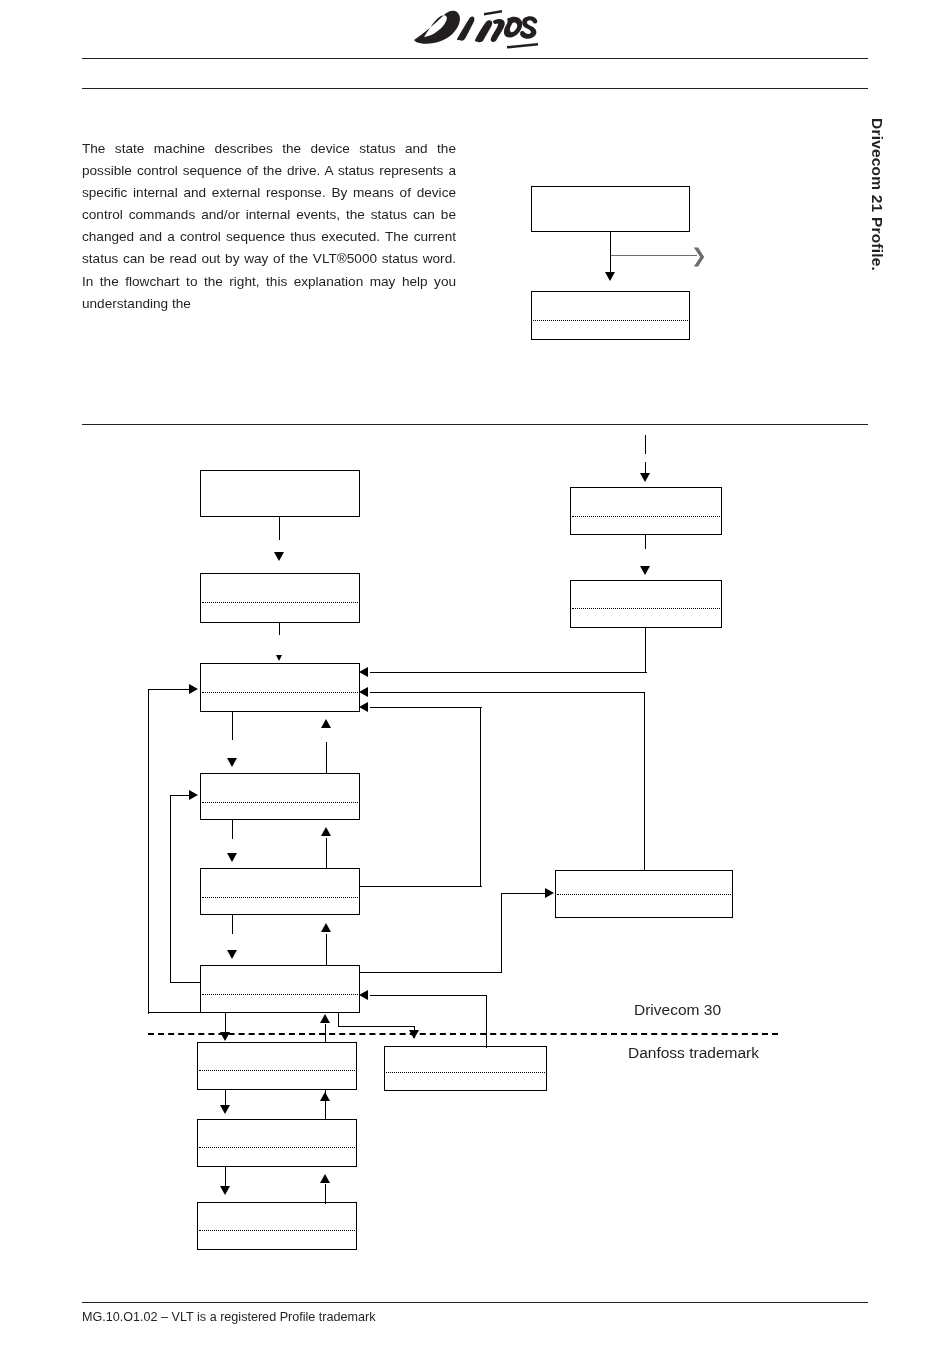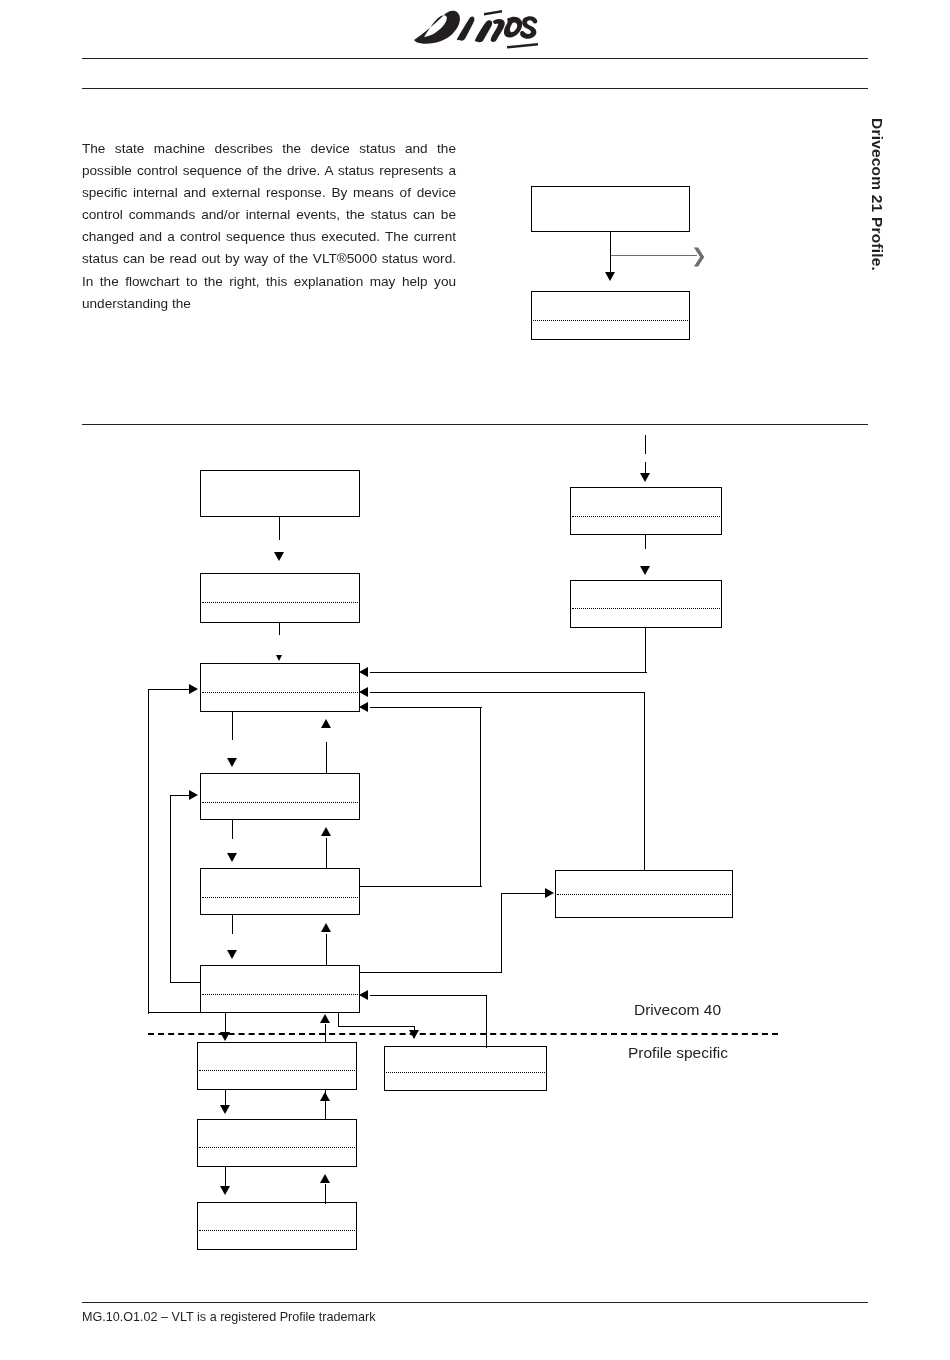--- a/index.html
+++ b/index.html
@@ -312,22 +312,22 @@
   <div class="node" style="left:555px; top:870px; width:178px; height:48px;">
     <div class="divider" style="top:23px;"></div>
     <div class="label" style="top:5px;"></div>
   </div>
 
   <div class="ln h" style="left:370px; top:995px; width:117px;"></div>
   <div class="arrow left" style="left:359px; top:990px;"></div>
   <div class="ln v" style="left:486px; top:995px; height:50px;"></div>
 
   <div class="boundary" style="left:148px; top:1033px; width:630px;"></div>
-  <div class="zone-label" style="left:634px; top:1001px;">Drivecom 40</div>
-  <div class="zone-label" style="left:628px; top:1044px;">Profile specific</div>
+  <div class="zone-label" style="left:634px; top:1001px;">Drivecom 30</div>
+  <div class="zone-label" style="left:628px; top:1044px;">Danfoss trademark</div>
 
   <div class="ln v" style="left:225px; top:1013px; height:20px;"></div>
   <div class="arrow down" style="left:220px; top:1032px;"></div>
 
   <div class="ln v" style="left:325px; top:1024px; height:110px;"></div>
   <div class="arrow up" style="left:320px; top:1014px;"></div>
 
   <div class="ln v" style="left:338px; top:1013px; height:14px;"></div>
   <div class="ln h" style="left:338px; top:1026px; width:77px;"></div>
   <div class="ln v" style="left:414px; top:1026px; height:12px;"></div>

